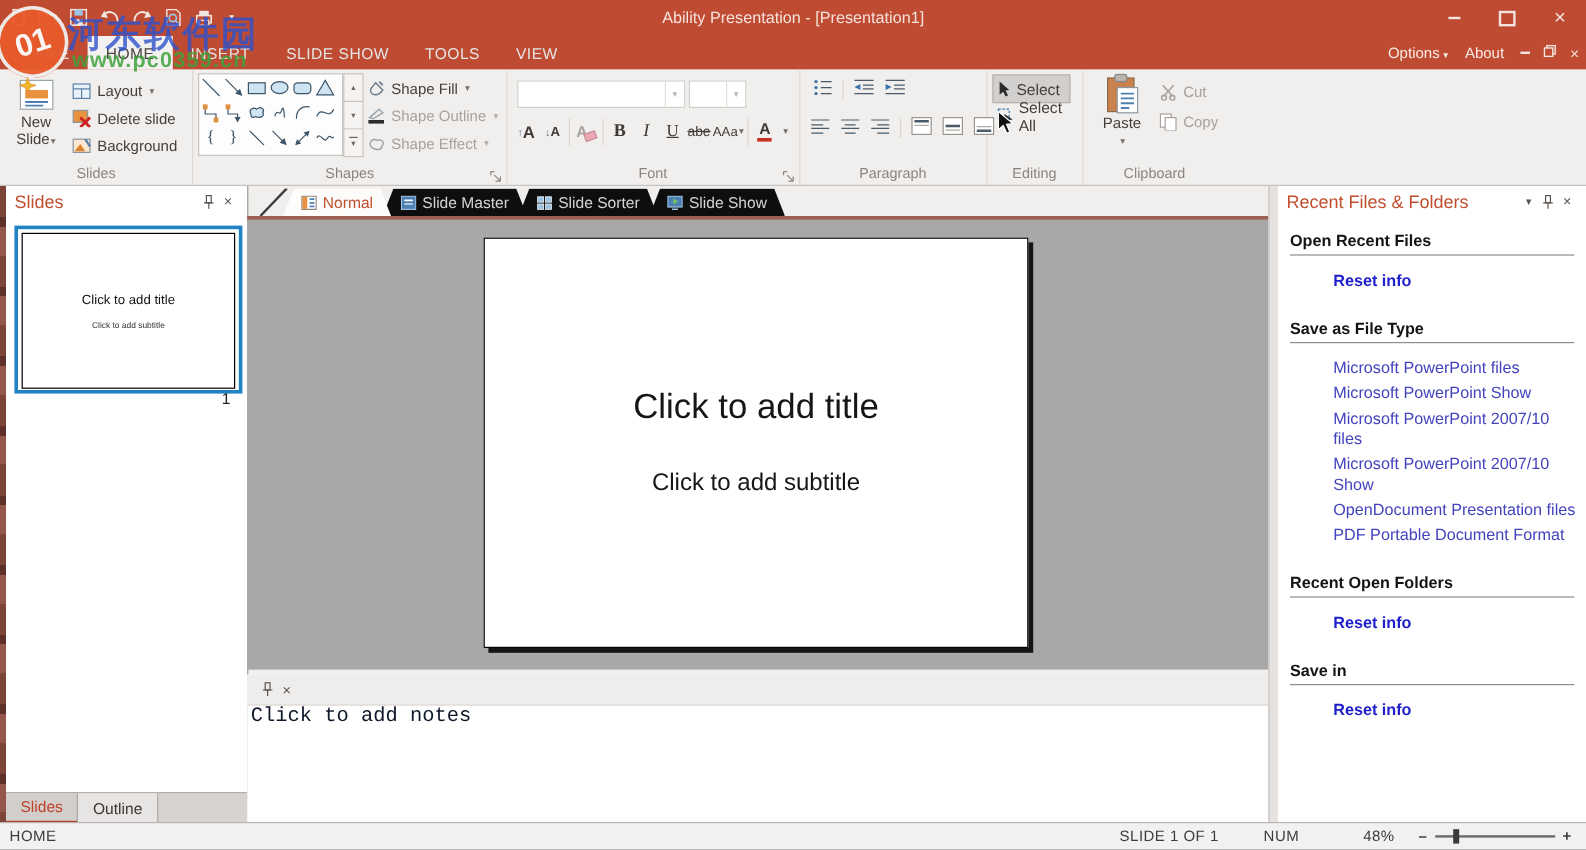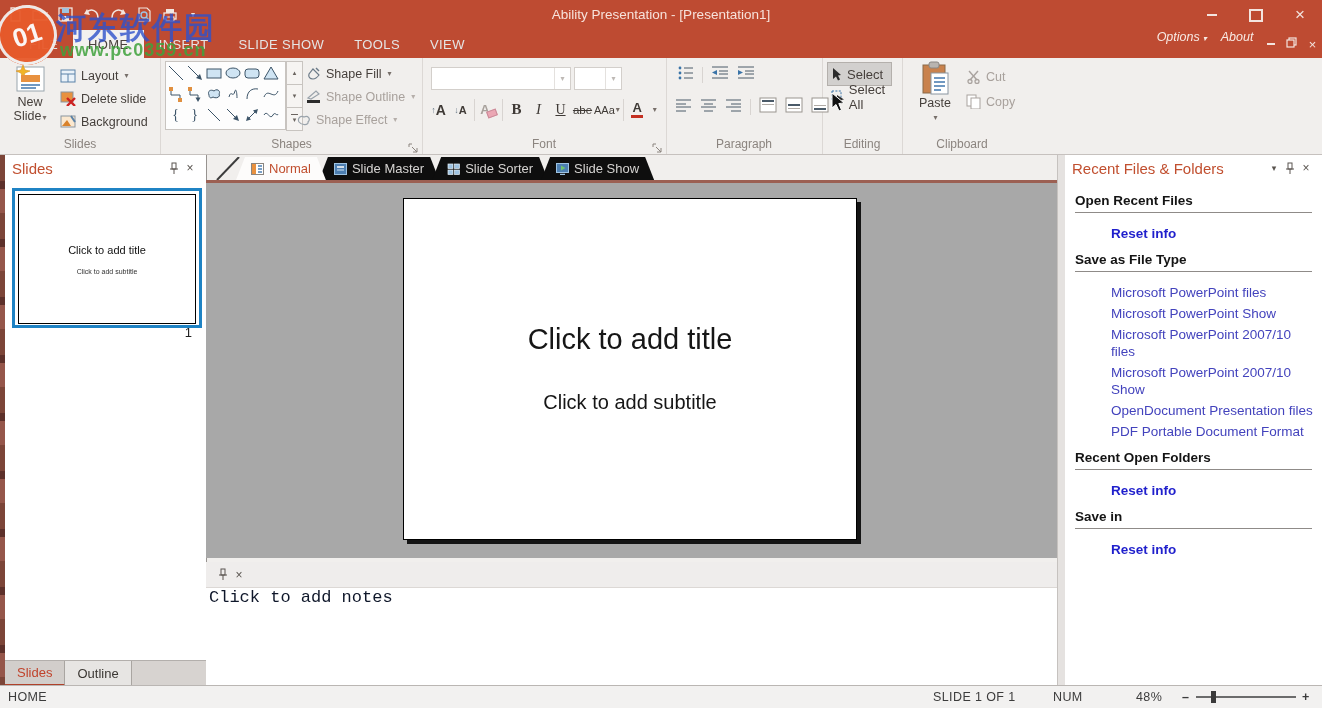--- a/index.html
+++ b/index.html
@@ -12,22 +12,22 @@
   .win-title{position:absolute;left:0;right:0;top:0;height:30px;line-height:30px;text-align:center;
              color:#f7e2db;font-size:13.5px;}
   .winbtns{position:absolute;right:0;top:0;height:30px;display:flex;}
   .wbtn{width:44px;height:30px;display:flex;align-items:center;justify-content:center;color:#f3e4df;font-size:15px;}
   .minbar{display:inline-block;width:10px;height:2px;background:#f3e4df;}
   .maxbox{display:inline-block;width:10px;height:9px;border:2px solid #f3e4df;}
   
   .tabrow{position:absolute;left:0;top:30px;width:100%;height:28px;background:#be4b32;display:flex;align-items:stretch;}
   .rtab{padding:0 15px;display:flex;align-items:center;font-size:13px;color:#e5e5e5;letter-spacing:.4px;}
   .rtab.active{background:#f3f1ef;color:#4a423e;}
-  .tabrow-right{position:absolute;right:6px;top:0;height:28px;display:flex;gap:14px;
-                color:#f8eae4;font-size:12.5px;font-style:italic;}
+  .tabrow-right{position:absolute;right:6px;top:0;height:28px;display:flex;align-items:center;gap:14px;
+                color:#f8eae4;font-size:12.5px;}
   .mdi{display:flex;gap:11px;align-items:center;color:#f3e4df;}
   .mdi .mdi-min{display:inline-block;width:8px;height:2px;background:#f3e4df;}
   .mdi .mdi-x{font-size:13px;}
   .ddw{font-size:8px;margin-left:3px;}
   
   .ribbon{position:absolute;left:0;top:58px;width:100%;height:96px;background:#f1efed;border-bottom:1px solid #c6c1be;}
   .grp{position:absolute;top:0;height:96px;border-right:1px solid #dcd8d5;}
   .gl{position:absolute;bottom:3px;left:0;right:0;text-align:center;font-size:12px;color:#8b847f;}
   .sbtn{position:absolute;display:flex;align-items:center;gap:5px;font-size:12.5px;color:#453f3b;
         height:21px;padding:0 3px;white-space:nowrap;}
@@ -97,21 +97,21 @@
   .slide-title{position:absolute;left:0;right:0;top:124px;text-align:center;font-size:29px;color:#161616;}
   .slide-sub{position:absolute;left:0;right:0;top:192px;text-align:center;font-size:20px;color:#161616;}
   .notes{position:absolute;left:0;bottom:0;width:100%;height:124px;background:#fff;}
   .nhead{height:25px;background:#efedec;border-bottom:1px solid #dcd8d5;display:flex;align-items:center;padding:0 8px 0 9px;}
   .nbody{padding:0 3px;font-family:"Liberation Mono",monospace;font-size:17px;color:#0f172a;height:94px;}
   
   .splitter{position:absolute;left:1057px;top:0;width:7px;height:100%;background:#e5e2e0;
             border-left:1px solid #c6c2bf;border-right:1px solid #c6c2bf;}
   .rightpanel{position:absolute;left:1065px;top:0;right:0;height:100%;background:#fff;}
   .rp-body{position:absolute;left:0;right:0;top:26px;bottom:0;padding:0 10px;overflow:hidden;}
-  .sec-h{font-size:13.5px;font-weight:bold;color:#141414;margin-top:10px;}
+  .sec-h{font-size:13.5px;font-weight:bold;color:#141414;margin-top:24px;}
   .sec-h.first{margin-top:12px;}
   .sec-hr{height:1px;background:#8f8b88;margin-top:4px;}
   .links{margin:12px 0 0 36px;padding:0;list-style:none;width:202px;}
   .links li{font-size:13.5px;line-height:17px;margin-bottom:4px;}
   .flink{color:#4343bd;}
   .reset{color:#1f1fcc;font-weight:bold;}
   
   .statusbar{position:absolute;left:0;bottom:0;width:100%;height:22px;background:#f2f1f0;border-top:1px solid #bab6b3;
              font-size:12.5px;color:#3c3c3c;}
   .st{position:absolute;top:0;height:22px;line-height:22px;letter-spacing:.4px;}
@@ -361,21 +361,21 @@
       <div class="sbtn dis" style="left:142px;top:28px;">
         <span style="display:inline-flex;flex-direction:column;align-items:center;">
             <svg width="15" height="10">
               <path d="M2 8 L10 1 L13 4 L5 9 Z" fill="none" stroke="#9aa3ab" stroke-width="1.2"></path>
             </svg>
             <span style="width:13px;height:3px;background:#2b2b2b;"></span>
           </span>
         <span>Shape Outline</span>
           <span class="dd dis">▾</span>
       </div>
-      <div class="sbtn dis" style="left:132px;top:51px;text-align:right;">
+      <div class="sbtn dis" style="left:142px;top:51px;text-align:right;">
         <svg width="15" height="13">
             <path d="M3 9 C1 5 5 2 8 4 C12 2 15 6 12 9 C13 12 6 13 3 9 Z" fill="none" stroke="#9aa3ab" stroke-width="1.2"></path>
           </svg>
         <span>Shape Effect</span>
           <span class="dd dis">▾</span>
       </div>
       <span class="launcher"><svg width="11" height="11">
             <path d="M1 1 L1 4 M1 1 L4 1" stroke="#8b847f" fill="none"></path>
             <path d="M4 4 L9 9 M9 9 L9 5 M9 9 L5 9" stroke="#8b847f" fill="none"></path>
           </svg></span>

